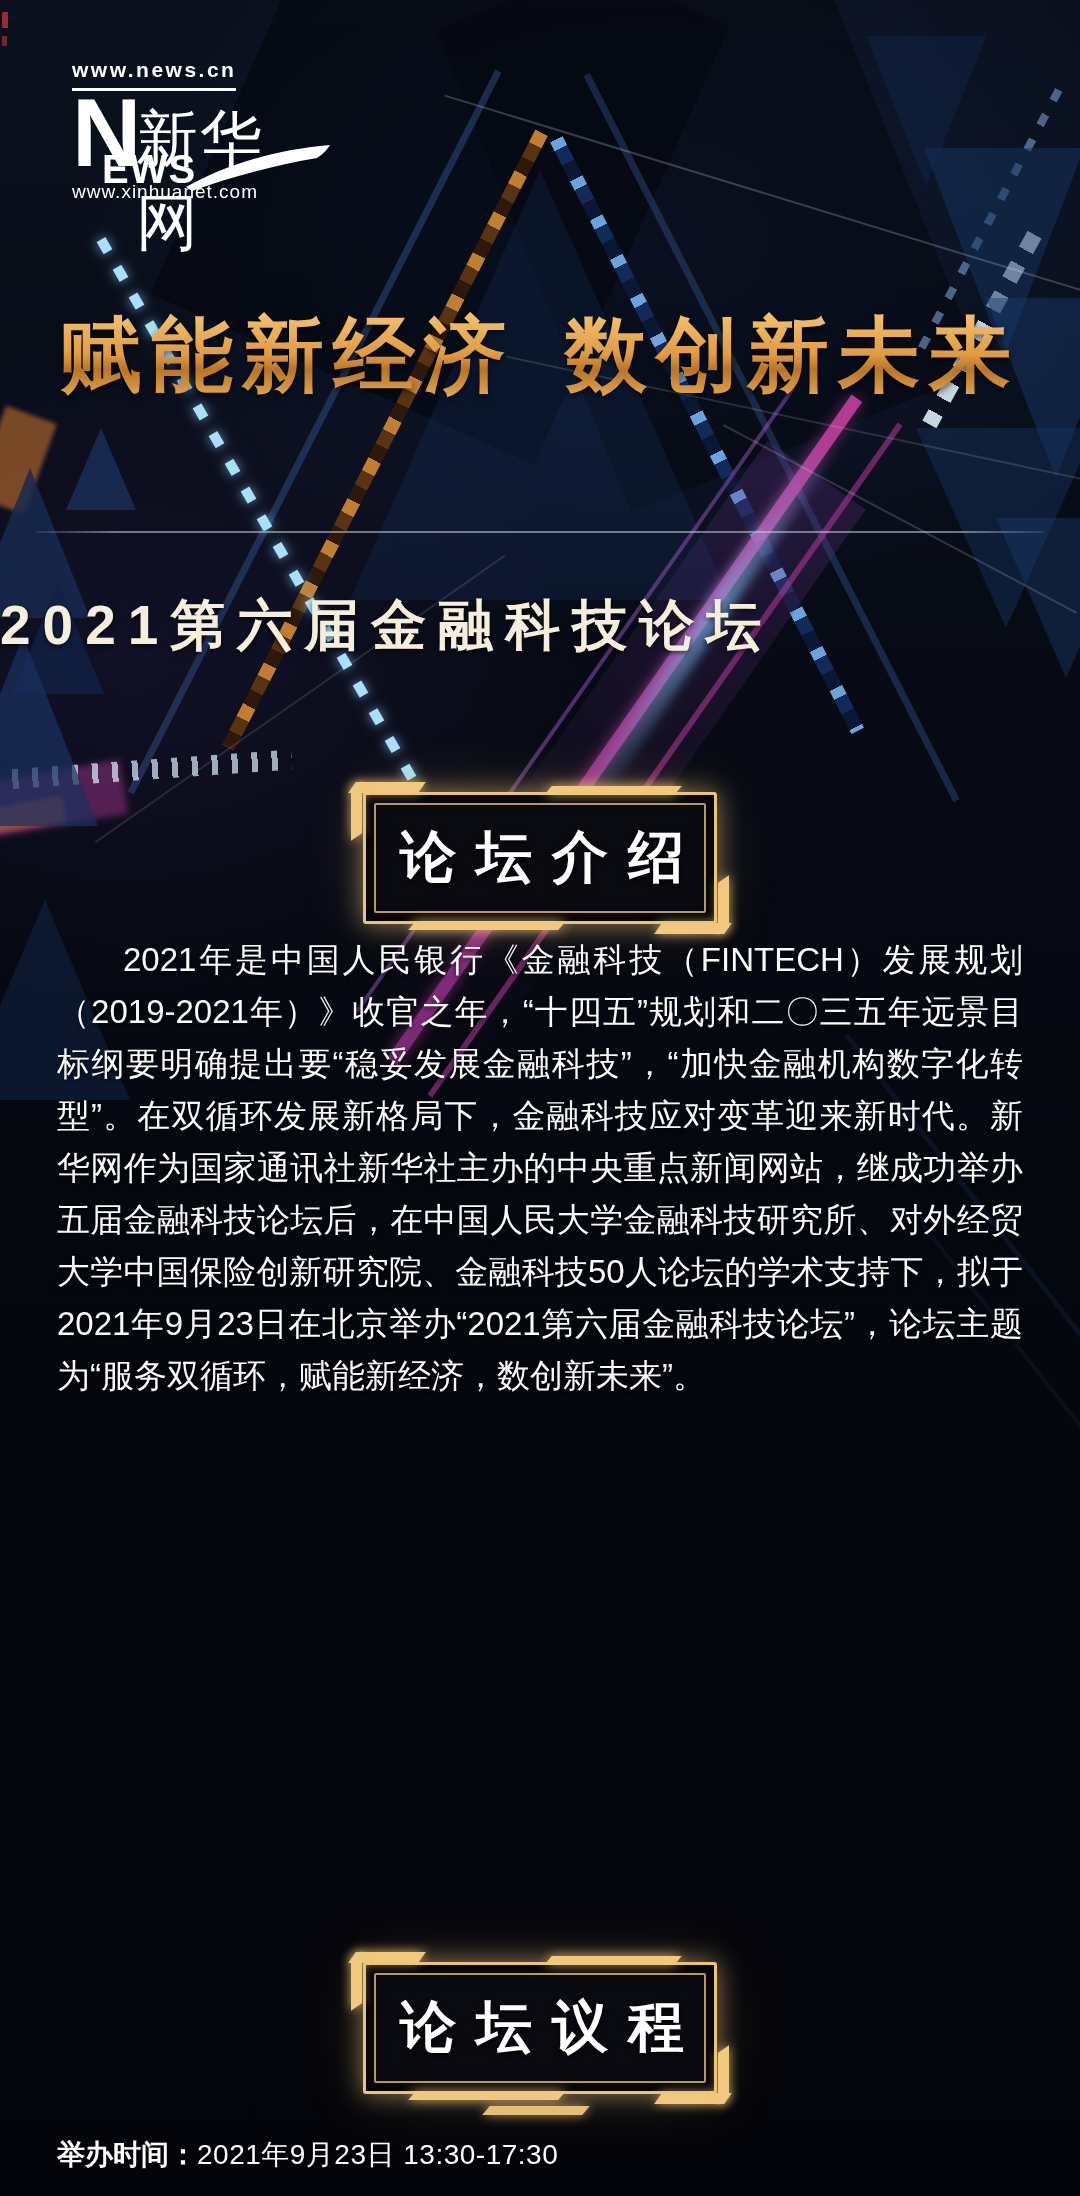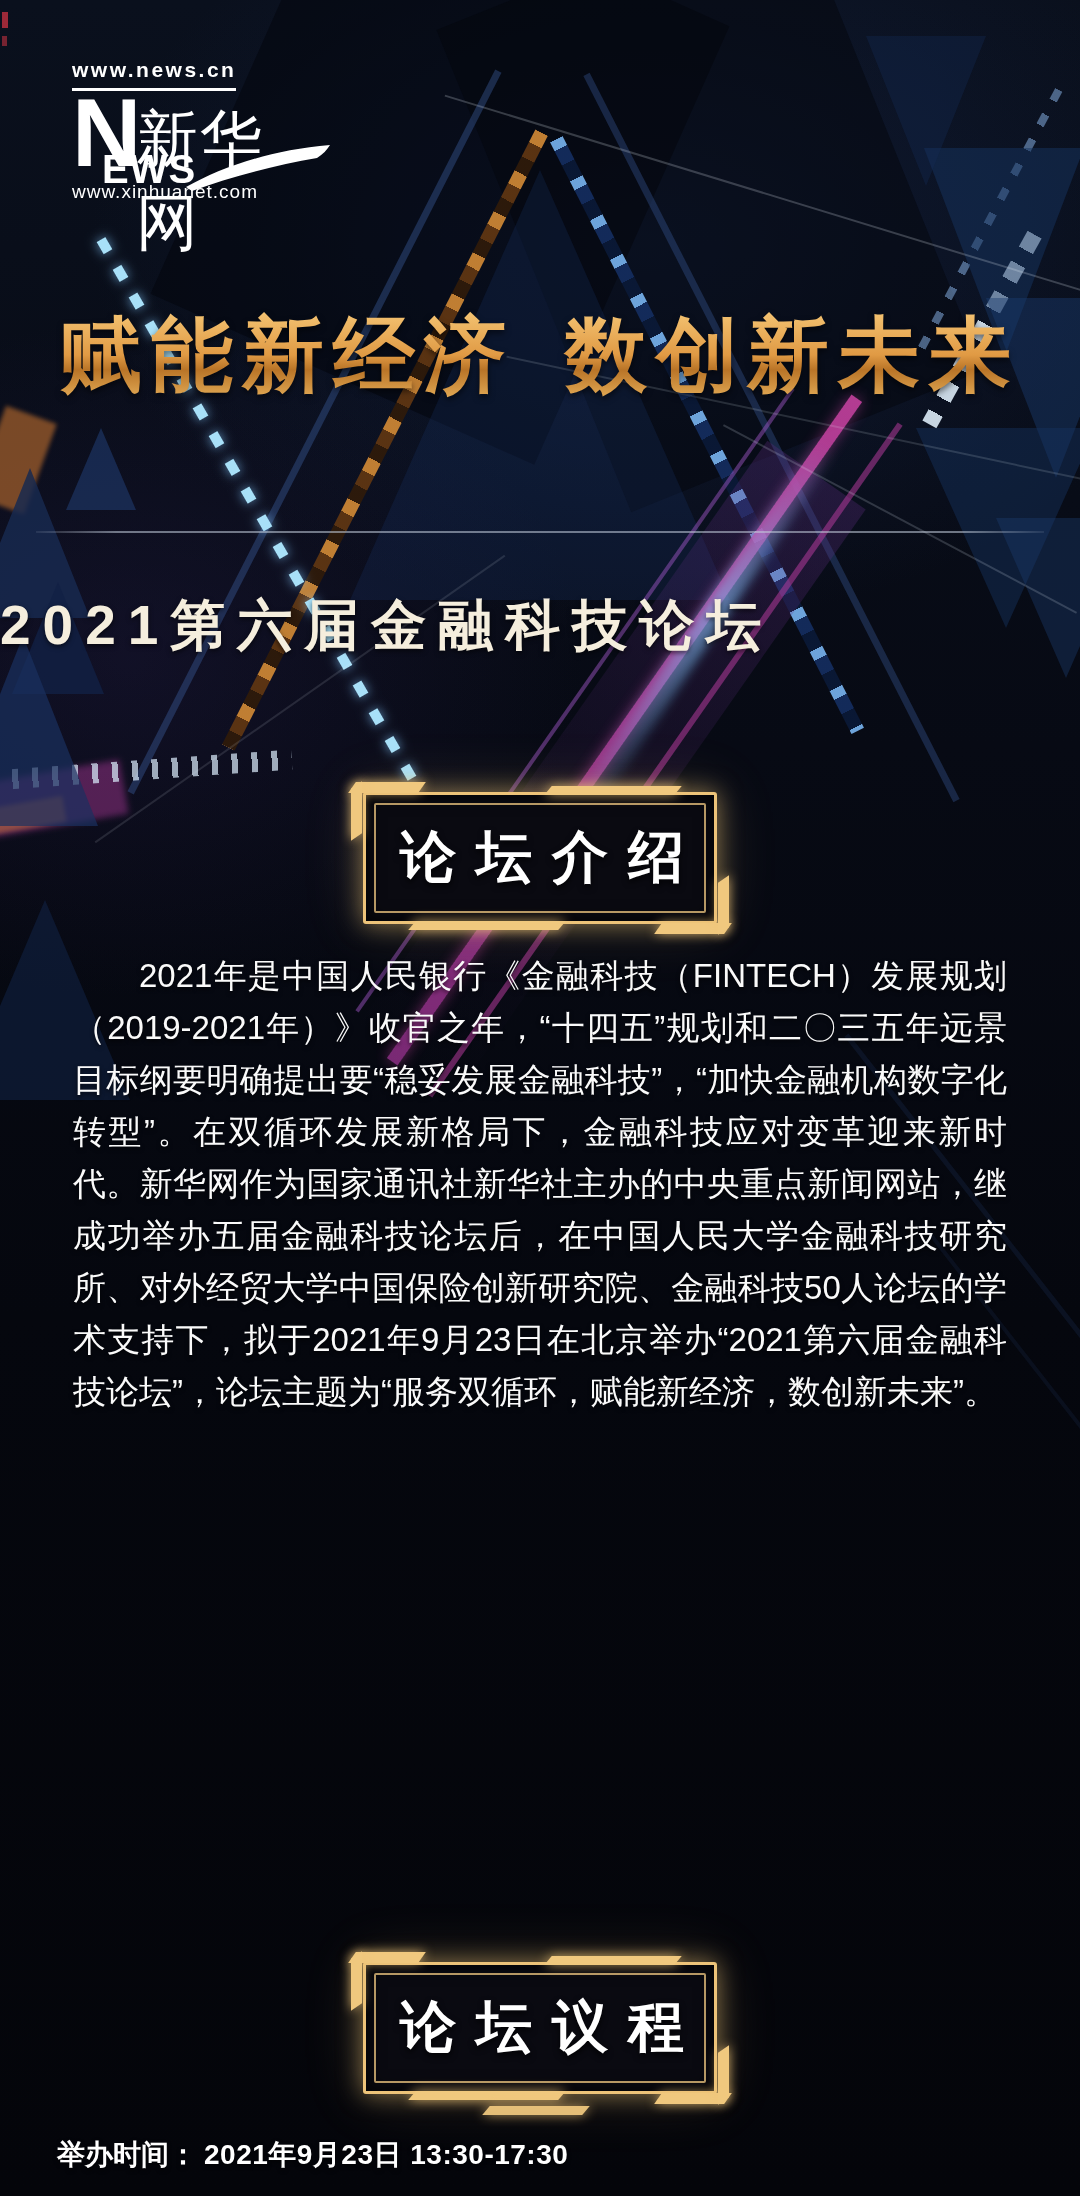--- a/index.html
+++ b/index.html
@@ -108,28 +108,28 @@
   .acc-br-h{right:-14px;bottom:-13px;width:70px;height:11px;transform:skewX(-35deg);transform-origin:right;}
   .acc-br-v{right:-15px;bottom:-10px;width:11px;height:52px;transform:skewY(-35deg);transform-origin:bottom;}
   .seg-top{top:-9px;right:36px;width:130px;height:9px;transform:skewX(-40deg);}
   .seg-bot{bottom:-9px;left:46px;width:150px;height:9px;transform:skewX(-40deg);}
   .seg-det{bottom:-24px;left:120px;width:100px;height:9px;transform:skewX(-40deg);opacity:.95;}
   .badge-intro{top:792px;}
   .badge-agenda{top:1962px;}
 
   
   .intro-text{position:absolute;top:934px;left:57px;width:966px;color:#fafafa;}
-  .intro-text p{margin:16px;font-size:33px;line-height:52px;font-weight:500;text-align:justify;text-indent:2em;
+  .intro-text p{margin:0;font-size:33px;line-height:52px;font-weight:500;text-align:justify;text-indent:2em;
     text-shadow:0 2px 4px rgba(0,0,0,.7);}
   .intro-text p + p{margin-top:46px;}
 
   
   .schedule{position:absolute;left:57px;top:2136px;font-size:28px;color:#fff;text-shadow:0 2px 4px rgba(0,0,0,.7);}
   .schedule .lab{font-weight:900;}
-  .schedule .val{font-weight:700;letter-spacing:.5px;margin-left:7px;}
+  .schedule .val{font-weight:400;letter-spacing:.5px;}
 </style>
 </head>
 <body>
 
 <div class="poster">
 
   <div class="bg">
     <div class="dark1"></div>
     <div class="dark2"></div>
     <div class="trifill"></div>

